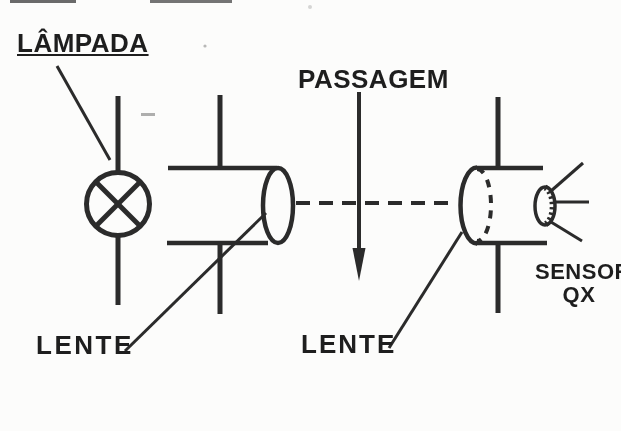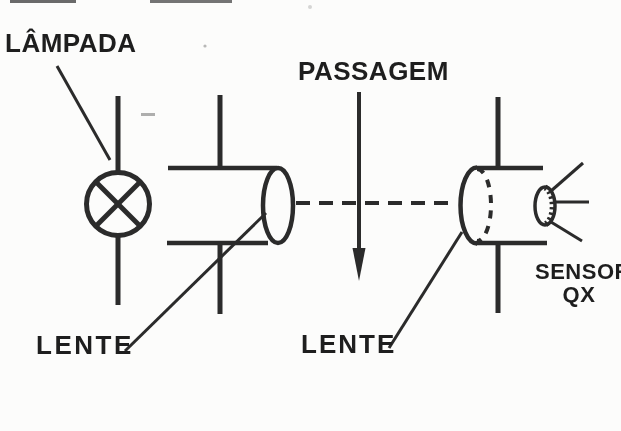--- a/index.html
+++ b/index.html
@@ -22,22 +22,22 @@
   .label {
     position: absolute;
     color: #1e1e1e;
     font-weight: bold;
     font-size: 26px;
     line-height: 1;
     white-space: nowrap;
     letter-spacing: 0.5px;
     -webkit-font-smoothing: antialiased;
   }
-  .label-lampada   { left: 5px;   top: 30px; }
-  .label-passagem  { left: 298px; top: 58px; }
+  .label-lampada   { left: 17px;   top: 30px; text-decoration: underline; }
+  .label-passagem  { left: 298px; top: 66px; }
   .label-lente-a   { left: 36px;  top: 332px; letter-spacing: 2.5px; }
   .label-lente-b   { left: 301px; top: 331px; letter-spacing: 2px; }
   .label-sensor {
     left: 535px; top: 260px;
     width: 88px;
     font-size: 22px;
     line-height: 23px;
     text-align: center;
     letter-spacing: 0.5px;
   }

